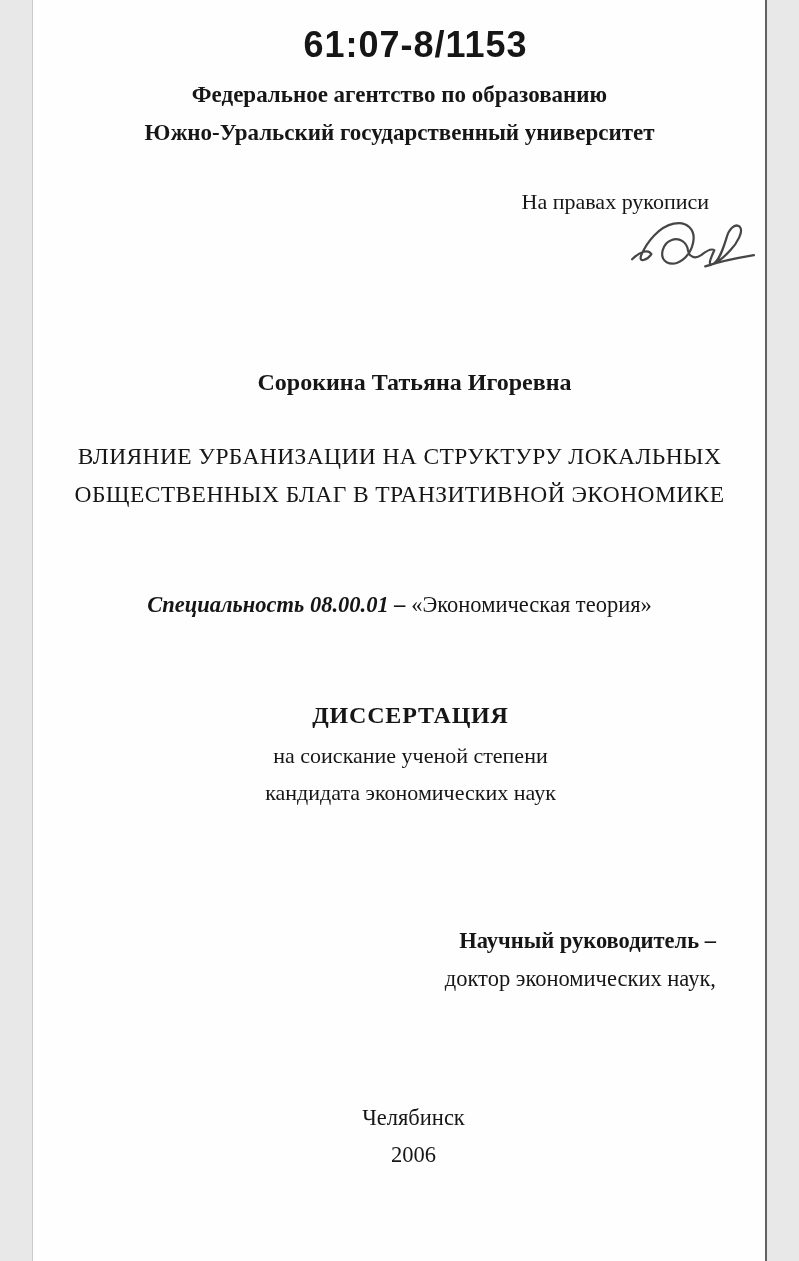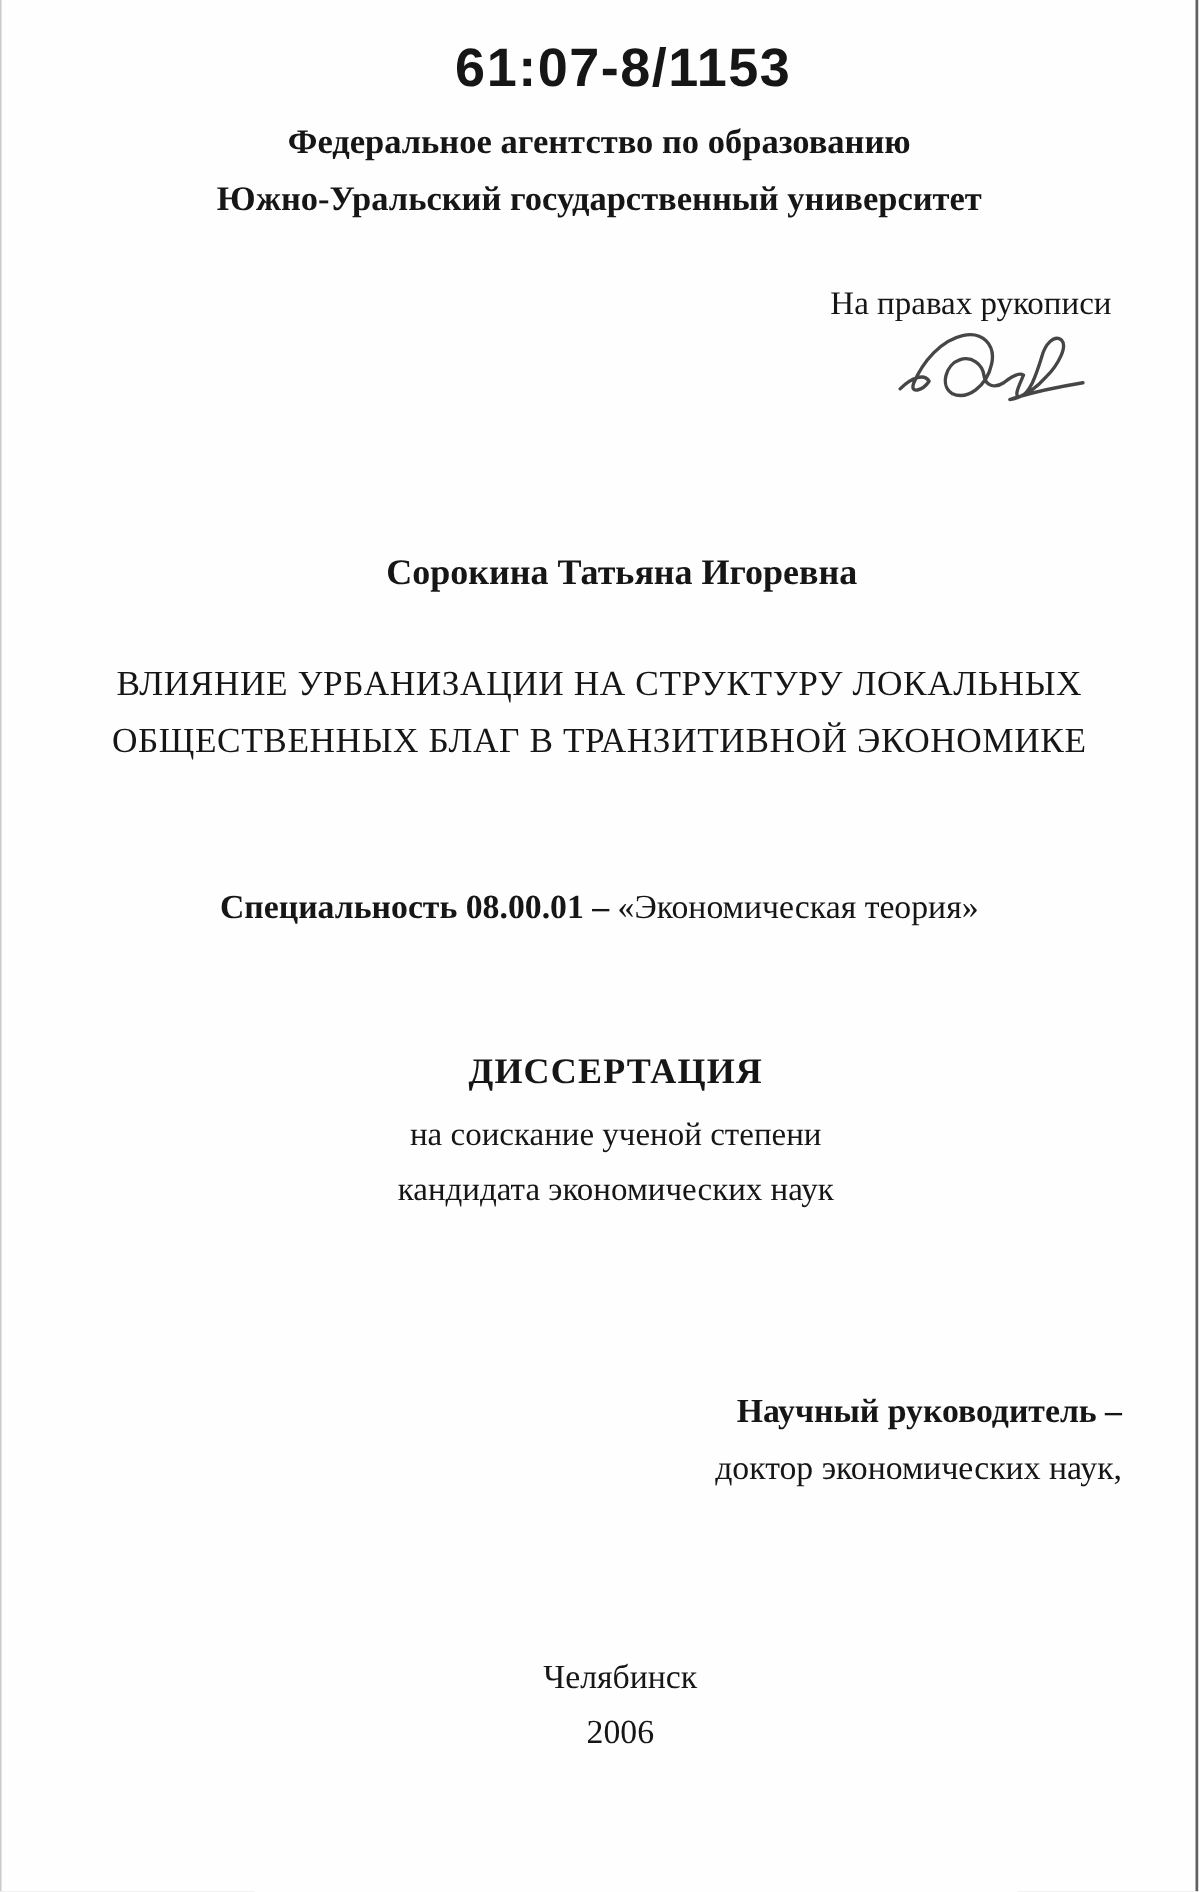--- a/index.html
+++ b/index.html
@@ -2,21 +2,21 @@
 <html lang="ru"><head>
 <meta charset="utf-8">
 <style>
   html, body {
     margin: 0;
     padding: 0;
     background: #e8e8e8;
   }
   .page {
     position: relative;
-    width: 799px;
+    width: 735px;
     height: 1261px;
     margin: 0 auto;
     background: #fefefe;
     overflow: hidden;
     font-family: "Liberation Serif", "DejaVu Serif", serif;
     color: #161616;
   }
   
   .edge-left {
     position: absolute; left: 0; top: 0; width: 1px; height: 100%;
@@ -65,21 +65,21 @@
     transform: translateX(15px);
   }
   .main-title {
     font-weight: normal;
     font-size: 23.5px;
     letter-spacing: .4px;
   }
   .title-1 { top: 443px; }
   .title-2 { top: 481px; }
   .specialty { top: 592px; font-size: 22.5px; }
-  .specialty .b { font-weight: bold; }
+  .specialty .b { font-weight: bold; font-style: italic; }
   .work-type {
     top: 702px;
     font-weight: bold;
     font-size: 24px;
     letter-spacing: .8px;
     transform: translateX(11px);
   }
   .degree { font-size: 22px; transform: translateX(11px); }
   .degree-1 { top: 743px; }
   .degree-2 { top: 780px; }

